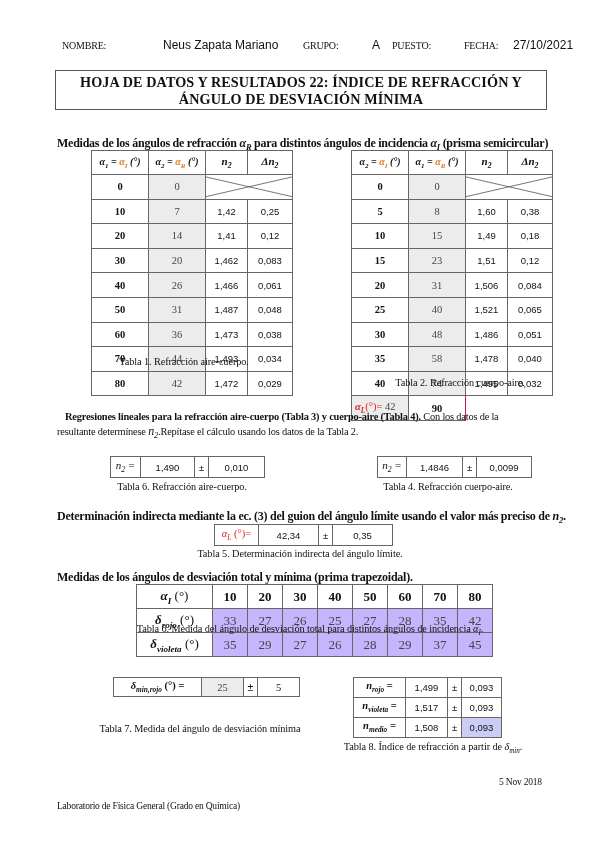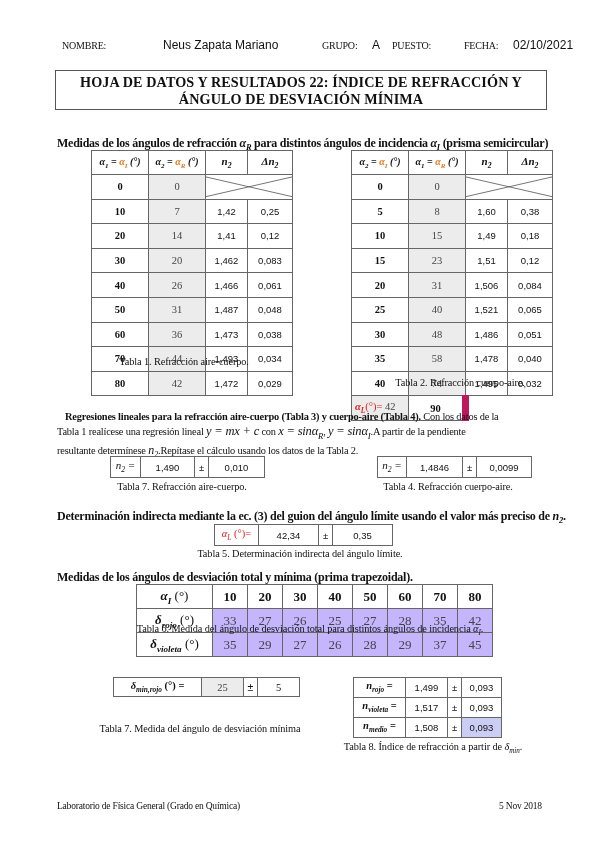--- a/index.html
+++ b/index.html
@@ -35,25 +35,25 @@
   .mintab td { height: 19px; font-size: 10.5px; }
   .ntab td { height: 20px; }
   .hl { background: #cccdf5; }
   sub { font-size: 70%; }
 </style>
 </head>
 <body>
 
 <div class="abs hdr-label" style="left:62px; top:40px;">NOMBRE:</div>
 <div class="abs hdr-val" style="left:163px; top:38px;">Neus Zapata Mariano</div>
-<div class="abs hdr-label" style="left:322px; top:40px;">GRUPO:</div>
+<div class="abs hdr-label" style="left:303px; top:40px;">GRUPO:</div>
 <div class="abs hdr-val" style="left:372px; top:38px;">A</div>
 <div class="abs hdr-label" style="left:392px; top:40px;">PUESTO:</div>
 <div class="abs hdr-label" style="left:464px; top:40px;">FECHA:</div>
-<div class="abs hdr-val" style="left:513px; top:38px;">02/10/2021</div>
+<div class="abs hdr-val" style="left:513px; top:38px;">27/10/2021</div>
 
 <div class="abs title-box">
   <div style="margin-top:3px;">HOJA DE DATOS Y RESULTADOS 22: ÍNDICE DE REFRACCIÓN Y</div>
   <div>ÁNGULO DE DESVIACIÓN MÍNIMA</div>
 </div>
 
 <div class="abs section" style="left:57px; top:136px; white-space:nowrap;">
   <span>Medidas de los ángulos de refracción </span><i><span>α</span><sub>R</sub></i><span> para distintos ángulos de incidencia </span><i><span>α</span><sub>I</sub></i><span> (prisma semicircular)</span>
 </div>
 
@@ -194,44 +194,43 @@
       <tr>
         <td class="c1">40</td>
         <td class="c2">74</td>
         <td class="c3">1,495</td>
         <td class="c4">0,032</td>
       </tr>
     </tbody>
   <tbody>
       <tr>
     <td class="c2" style="text-align:left;padding-left:3px;"><i class="red" style="font-weight:bold;">α<sub>L</sub></i><span class="red">(°)=</span> <span>42</span></td>
-    <td class="c1" style="border-right:7px solid #be185d;">90</td>
+    <td class="c1" style="border-right:1px solid #be185d;">90</td>
     <td colspan="2" style="border:none;"></td>
   </tr>
 </tbody>
   </table>
 <div class="abs caption" style="left:375px; top:377px; width:170px;">Tabla 2. Refracción cuerpo-aire.</div>
 
 <div class="abs para" style="left:57px; top:410px; width:520px;">
   <div style="white-space:nowrap;margin-left:8px;"><b>Regresiones lineales para la refracción aire-cuerpo (Tabla 3) y cuerpo-aire (Tabla 4).</b><span> Con los datos de la</span></div>
-  <div style="white-space:nowrap;"><span>Tabla 1 realícese una regresión lineal </span><i style="font-size:12.5px;">y = mx + c</i><span> con </span><i style="font-size:12.5px;"><span>x = sinα</span><sub>R</sub></i><span>, </span><i style="font-size:12.5px;"><span>y = sinα</span><sub>I</sub></i><span>.A partir de la pendiente</span></div>
   <div style="white-space:nowrap;"><span>resultante determínese </span><i style="font-size:12px;"><span>n</span><sub>2</sub></i><span>.Repítase el cálculo usando los datos de la Tabla 2.</span></div>
 </div>
 
 <table class="abs restab" style="left:102px; top:456px;">
   <tbody>
       <tr>
     <td style="width:30px;font-style:italic;font-size:11px;">n<sub>2</sub> =</td>
     <td class="num" style="width:54px;">1,490</td>
     <td class="num" style="width:14px;">±</td>
     <td class="num" style="width:56px;">0,010</td>
   </tr>
 </tbody>
   </table>
-<div class="abs caption" style="left:102px; top:481px; width:160px;">Tabla 7. Refracción aire-cuerpo.</div>
+<div class="abs caption" style="left:102px; top:481px; width:160px;">Tabla 6. Refracción aire-cuerpo.</div>
 
 <table class="abs restab" style="left:369px; top:456px;">
   <tbody>
       <tr>
     <td style="width:29px;font-style:italic;font-size:11px;">n<sub>2</sub> =</td>
     <td class="num" style="width:56px;">1,4846</td>
     <td class="num" style="width:14px;">±</td>
     <td class="num" style="width:55px;">0,0099</td>
   </tr>
 </tbody>
@@ -325,13 +324,13 @@
     <td style="font-weight:bold;font-size:10.5px;"><i>n<sub>medio</sub></i> =</td>
     <td class="num">1,508</td>
     <td class="num">±</td>
     <td class="num hl">0,093</td>
   </tr>
 </tbody>
   </table>
 <div class="abs caption" style="left:318px; top:741px; width:230px;">Tabla 8. Índice de refracción a partir de <i>δ<sub>min</sub></i>.</div>
 
 <div class="abs" style="left:57px; top:801px; font-size:9.5px; letter-spacing:-0.2px;">Laboratorio de Física General (Grado en Química)</div>
-<div class="abs" style="left:499px; top:801px; font-size:9.5px; letter-spacing:-0.2px;">5 Nov 2018</div>
+<div class="abs" style="left:499px; top:777px; font-size:9.5px; letter-spacing:-0.2px;">5 Nov 2018</div>
 
 </body></html>

